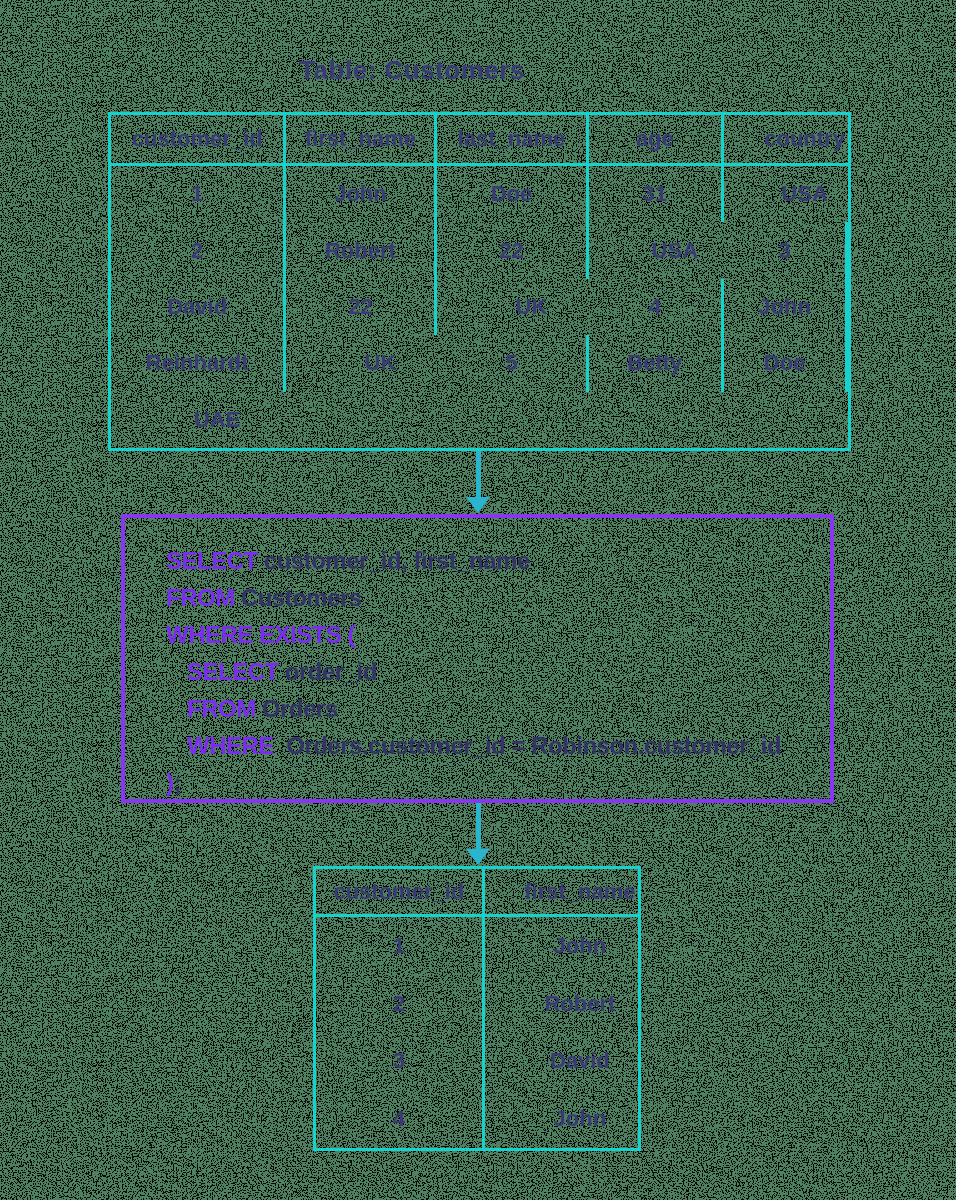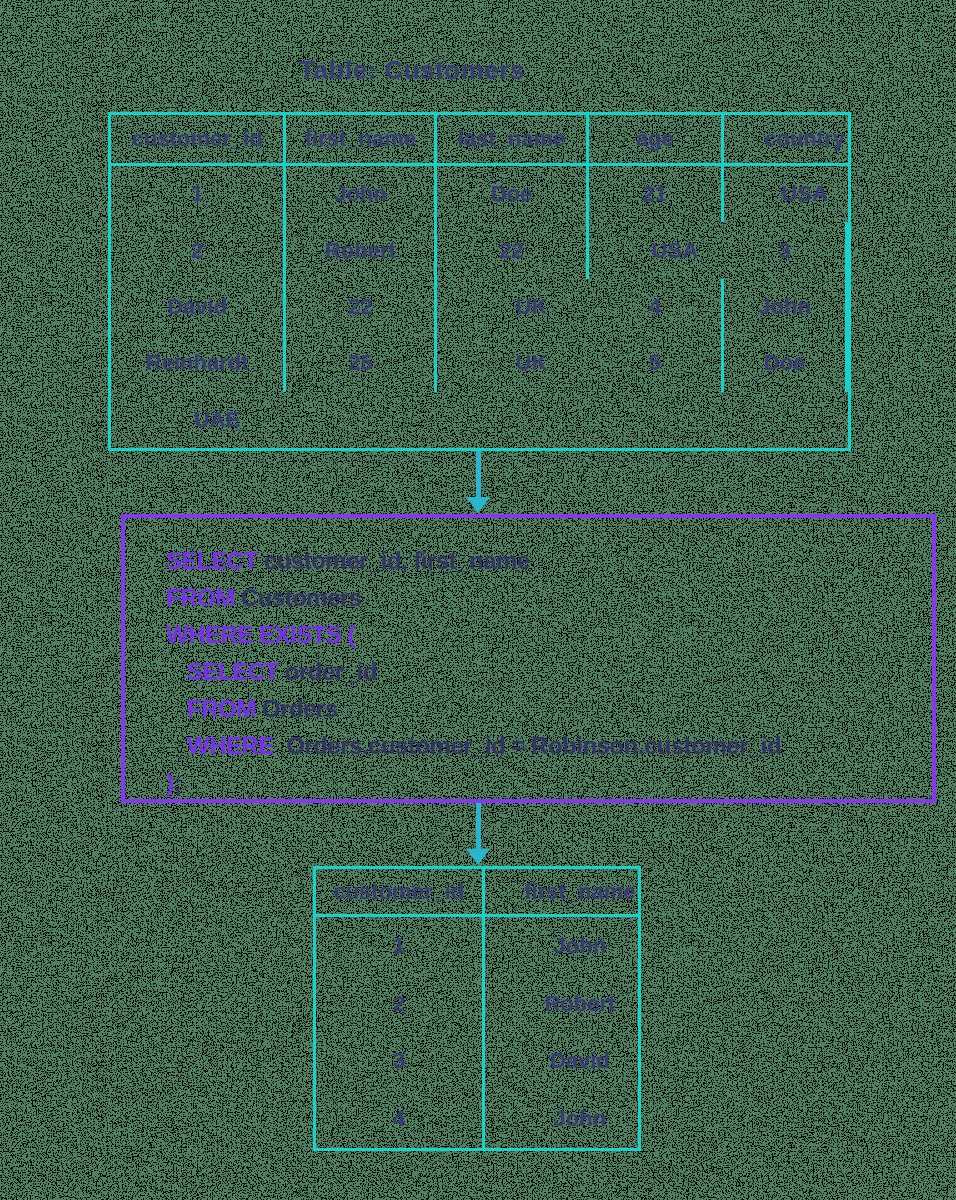--- a/index.html
+++ b/index.html
@@ -34,21 +34,21 @@
     grid-template-rows:51px repeat(5,1fr);
   }
   .result-table{
     left:313px;top:866px;width:328px;height:285px;
     grid-template-columns:52.4% auto;
     grid-template-rows:48px repeat(4,1fr);
   }
 
   
   .sql-block{
-    left:121px;top:514px;width:815px;height:289px;
+    left:121px;top:514px;width:713px;height:289px;
     box-sizing:border-box;border:4px solid #8a35f1;
     padding:24px 10px 0 41px;
   }
   .code-line{
     font-size:24px;line-height:37px;letter-spacing:-0.5px;
     color:#3b3976;white-space:pre;
   }
   .code-line.ind{padding-left:21px;}
   .code-line .kw{color:#7b2cf0;white-space:pre;}
   .code-line .id{color:#353268;white-space:pre;}
@@ -87,40 +87,40 @@
   <div class="layer dtable customers-table">
     <div class="cell head">customer_id</div>
     <div class="cell head">first_name</div>
     <div class="cell head">last_name</div>
     <div class="cell head">age</div>
     <div class="cell head lastcol">country</div>
 
     <div class="cell">1</div>
     <div class="cell">John</div>
     <div class="cell">Doe</div>
-    <div class="cell">21</div>
+    <div class="cell">31</div>
     <div class="cell lastcol">USA</div>
 
     <div class="cell">2</div>
     <div class="cell">Robert</div>
     <div class="cell">22</div>
     <div class="cell lastcol">USA</div>
 
     <div class="cell">3</div>
     <div class="cell">David</div>
     <div class="cell">22</div>
     <div class="cell lastcol">UK</div>
 
     <div class="cell">4</div>
     <div class="cell">John</div>
     <div class="cell">Reinhardt</div>
-    <div class="cell">25</div>
     <div class="cell lastcol">UK</div>
 
     <div class="cell">5</div>
+    <div class="cell">Betty</div>
     <div class="cell">Doe</div>
     <div class="cell lastcol">UAE</div>
   </div>
 
   <div class="arrow-line" style="left:476px;top:451px;height:47px;"></div>
   <div class="arrow-head" style="left:466px;top:497px;"></div>
 
   <div class="layer sql-block">
     <div class="code-line"><span class="kw">SELECT</span><span class="id"> customer_id, first_name</span></div>
     <div class="code-line"><span class="kw">FROM</span><span class="id"> Customers</span></div>

